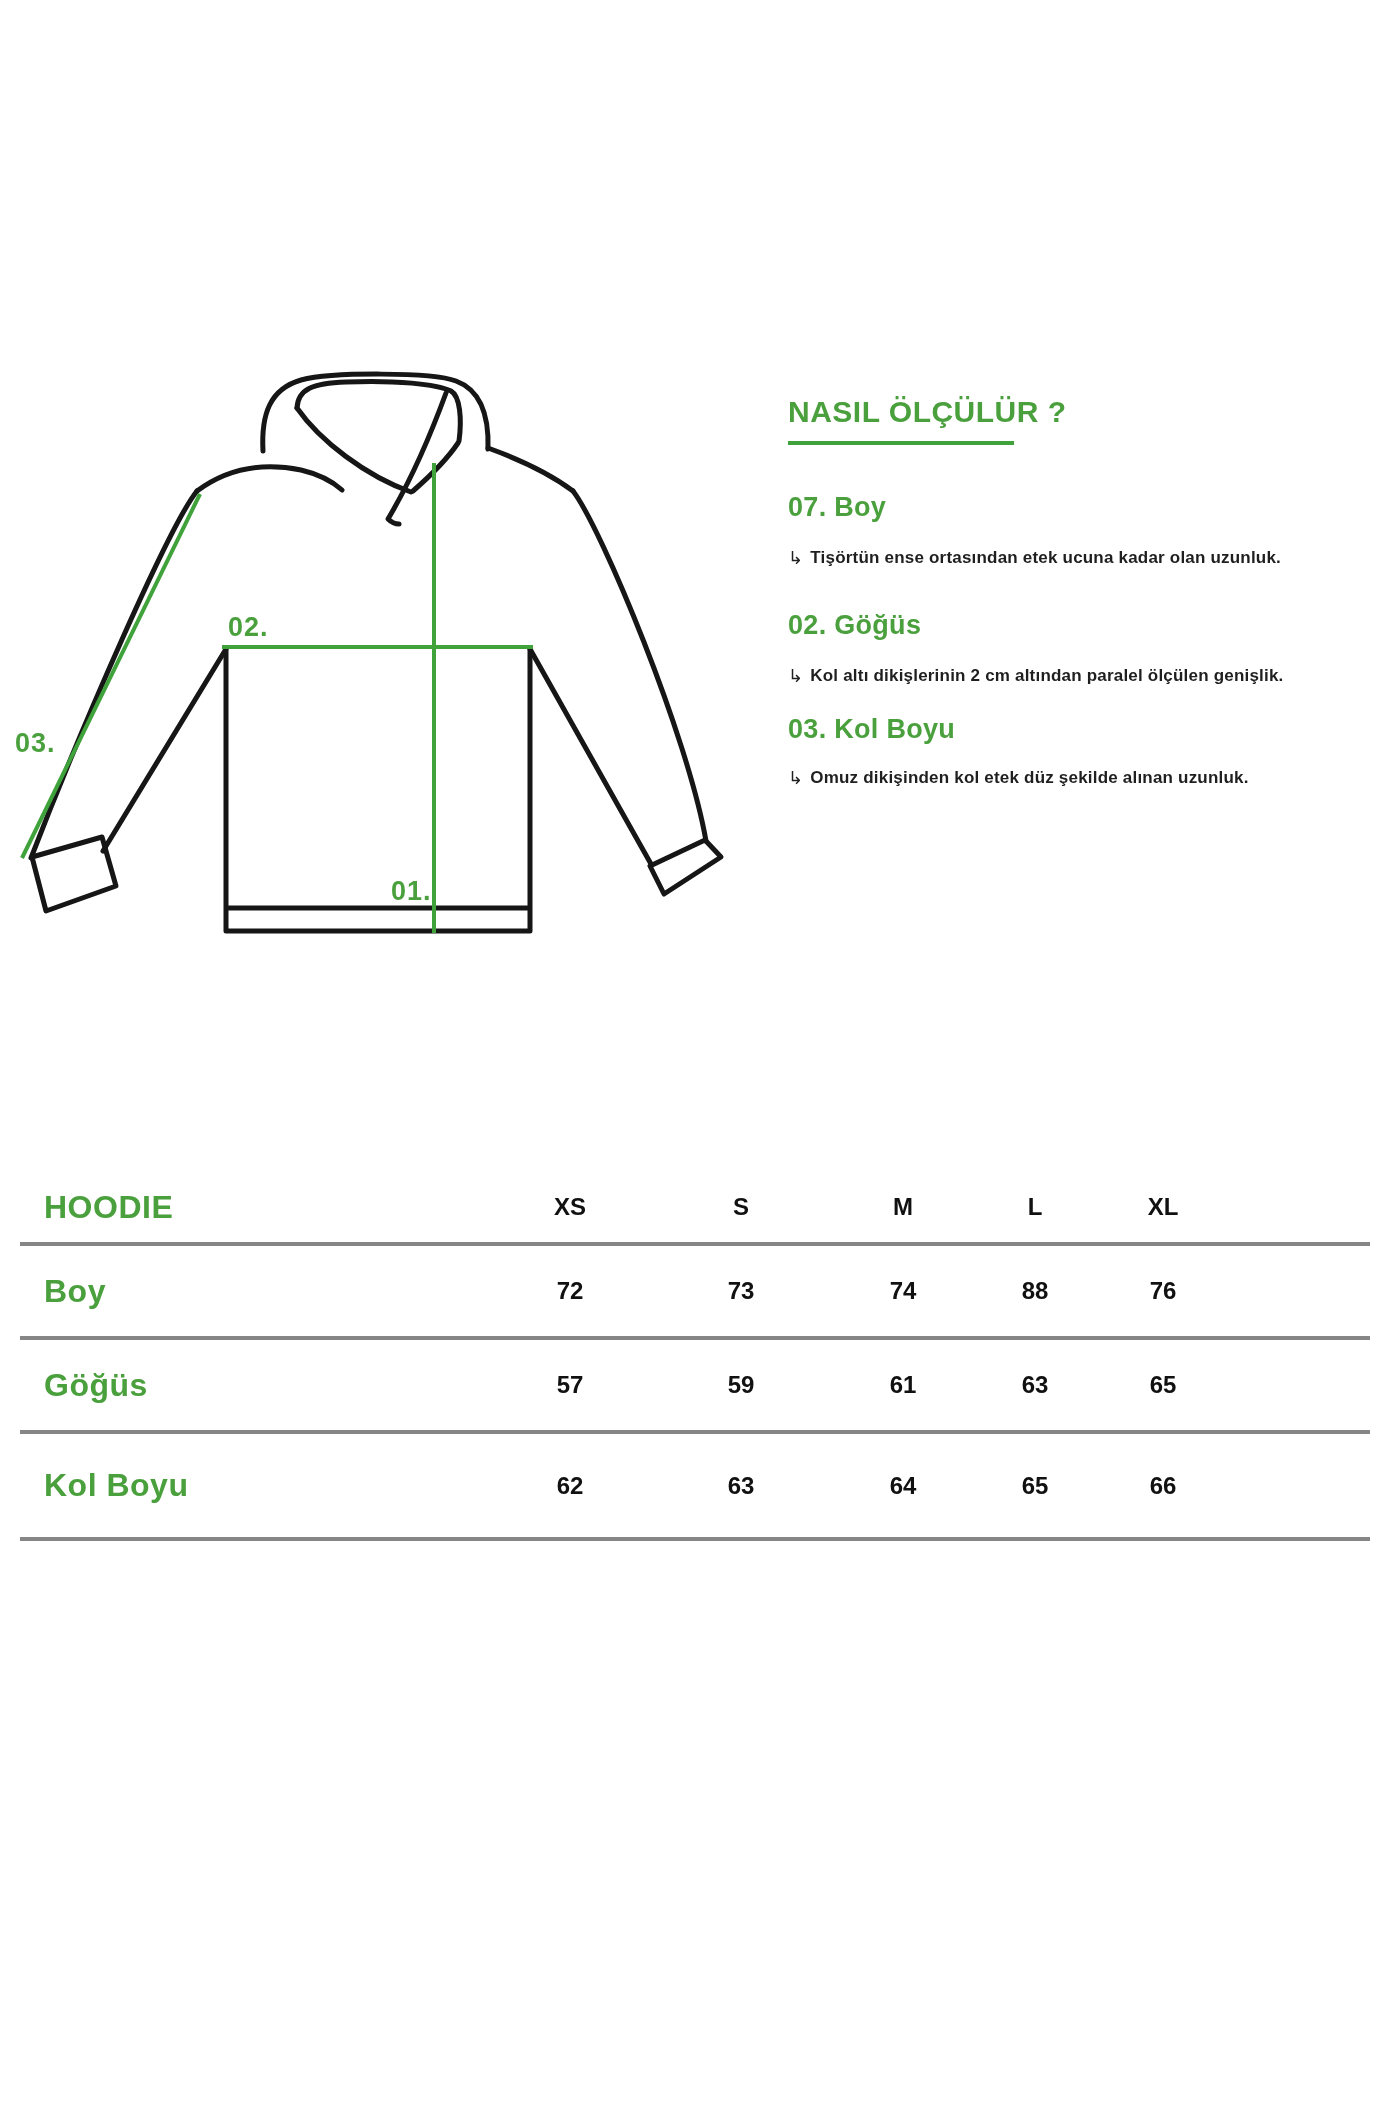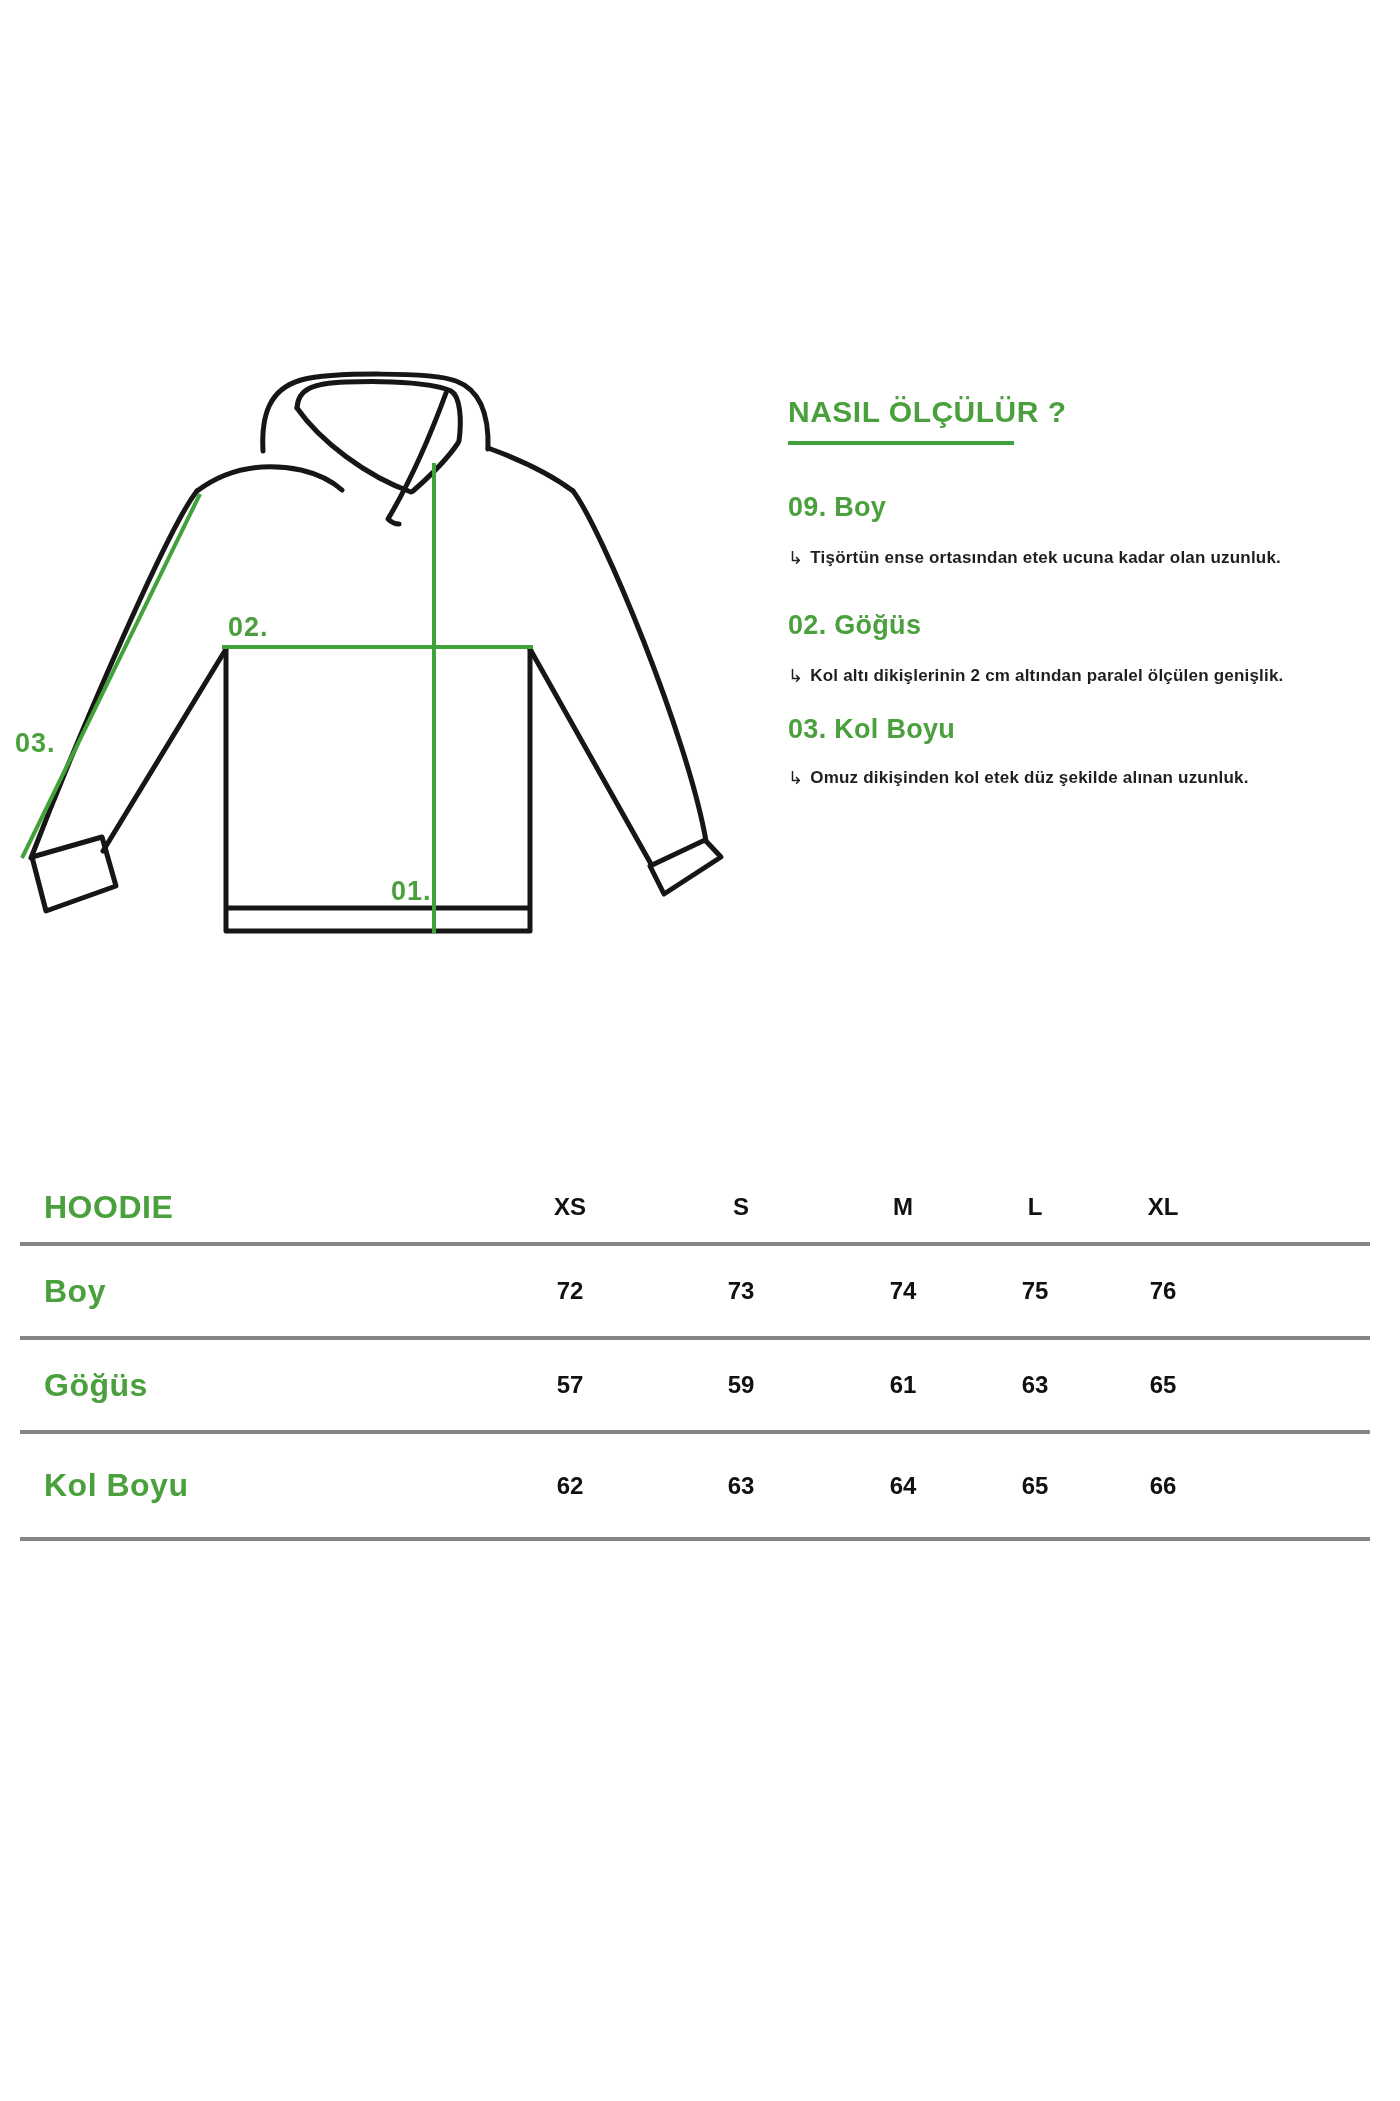--- a/index.html
+++ b/index.html
@@ -73,21 +73,21 @@
 
     <text class="svg-label" x="228" y="636">02.</text>
     <text class="svg-label" x="15" y="752">03.</text>
     <text class="svg-label" x="391" y="900">01.</text>
   </svg>
 
   <div class="howto">
     <div class="howto-title">NASIL ÖLÇÜLÜR ?</div>
     <div class="howto-underline"></div>
 
-    <div class="howto-heading mt-h1">09. Boy</div>
+    <div class="howto-heading mt-h1">07. Boy</div>
     <div class="howto-desc mt-d">
       <span class="arrow">↳</span>
       <span>Tişörtün ense ortasından etek ucuna kadar olan uzunluk.</span>
     </div>
 
     <div class="howto-heading mt-h">02. Göğüs</div>
     <div class="howto-desc mt-d">
       <span class="arrow">↳</span>
       <span>Kol altı dikişlerinin 2 cm altından paralel ölçülen genişlik.</span>
     </div>
@@ -109,21 +109,21 @@
       <div class="cell size">L</div>
       <div class="cell size">XL</div>
       <div class="cell"></div>
     </div>
 
     <div class="trow tdata">
       <div class="cell label">Boy</div>
       <div class="cell val">72</div>
       <div class="cell val">73</div>
       <div class="cell val">74</div>
-      <div class="cell val">75</div>
+      <div class="cell val">88</div>
       <div class="cell val">76</div>
       <div class="cell"></div>
     </div>
 
     <div class="trow tdata">
       <div class="cell label">Göğüs</div>
       <div class="cell val">57</div>
       <div class="cell val">59</div>
       <div class="cell val">61</div>
       <div class="cell val">63</div>

